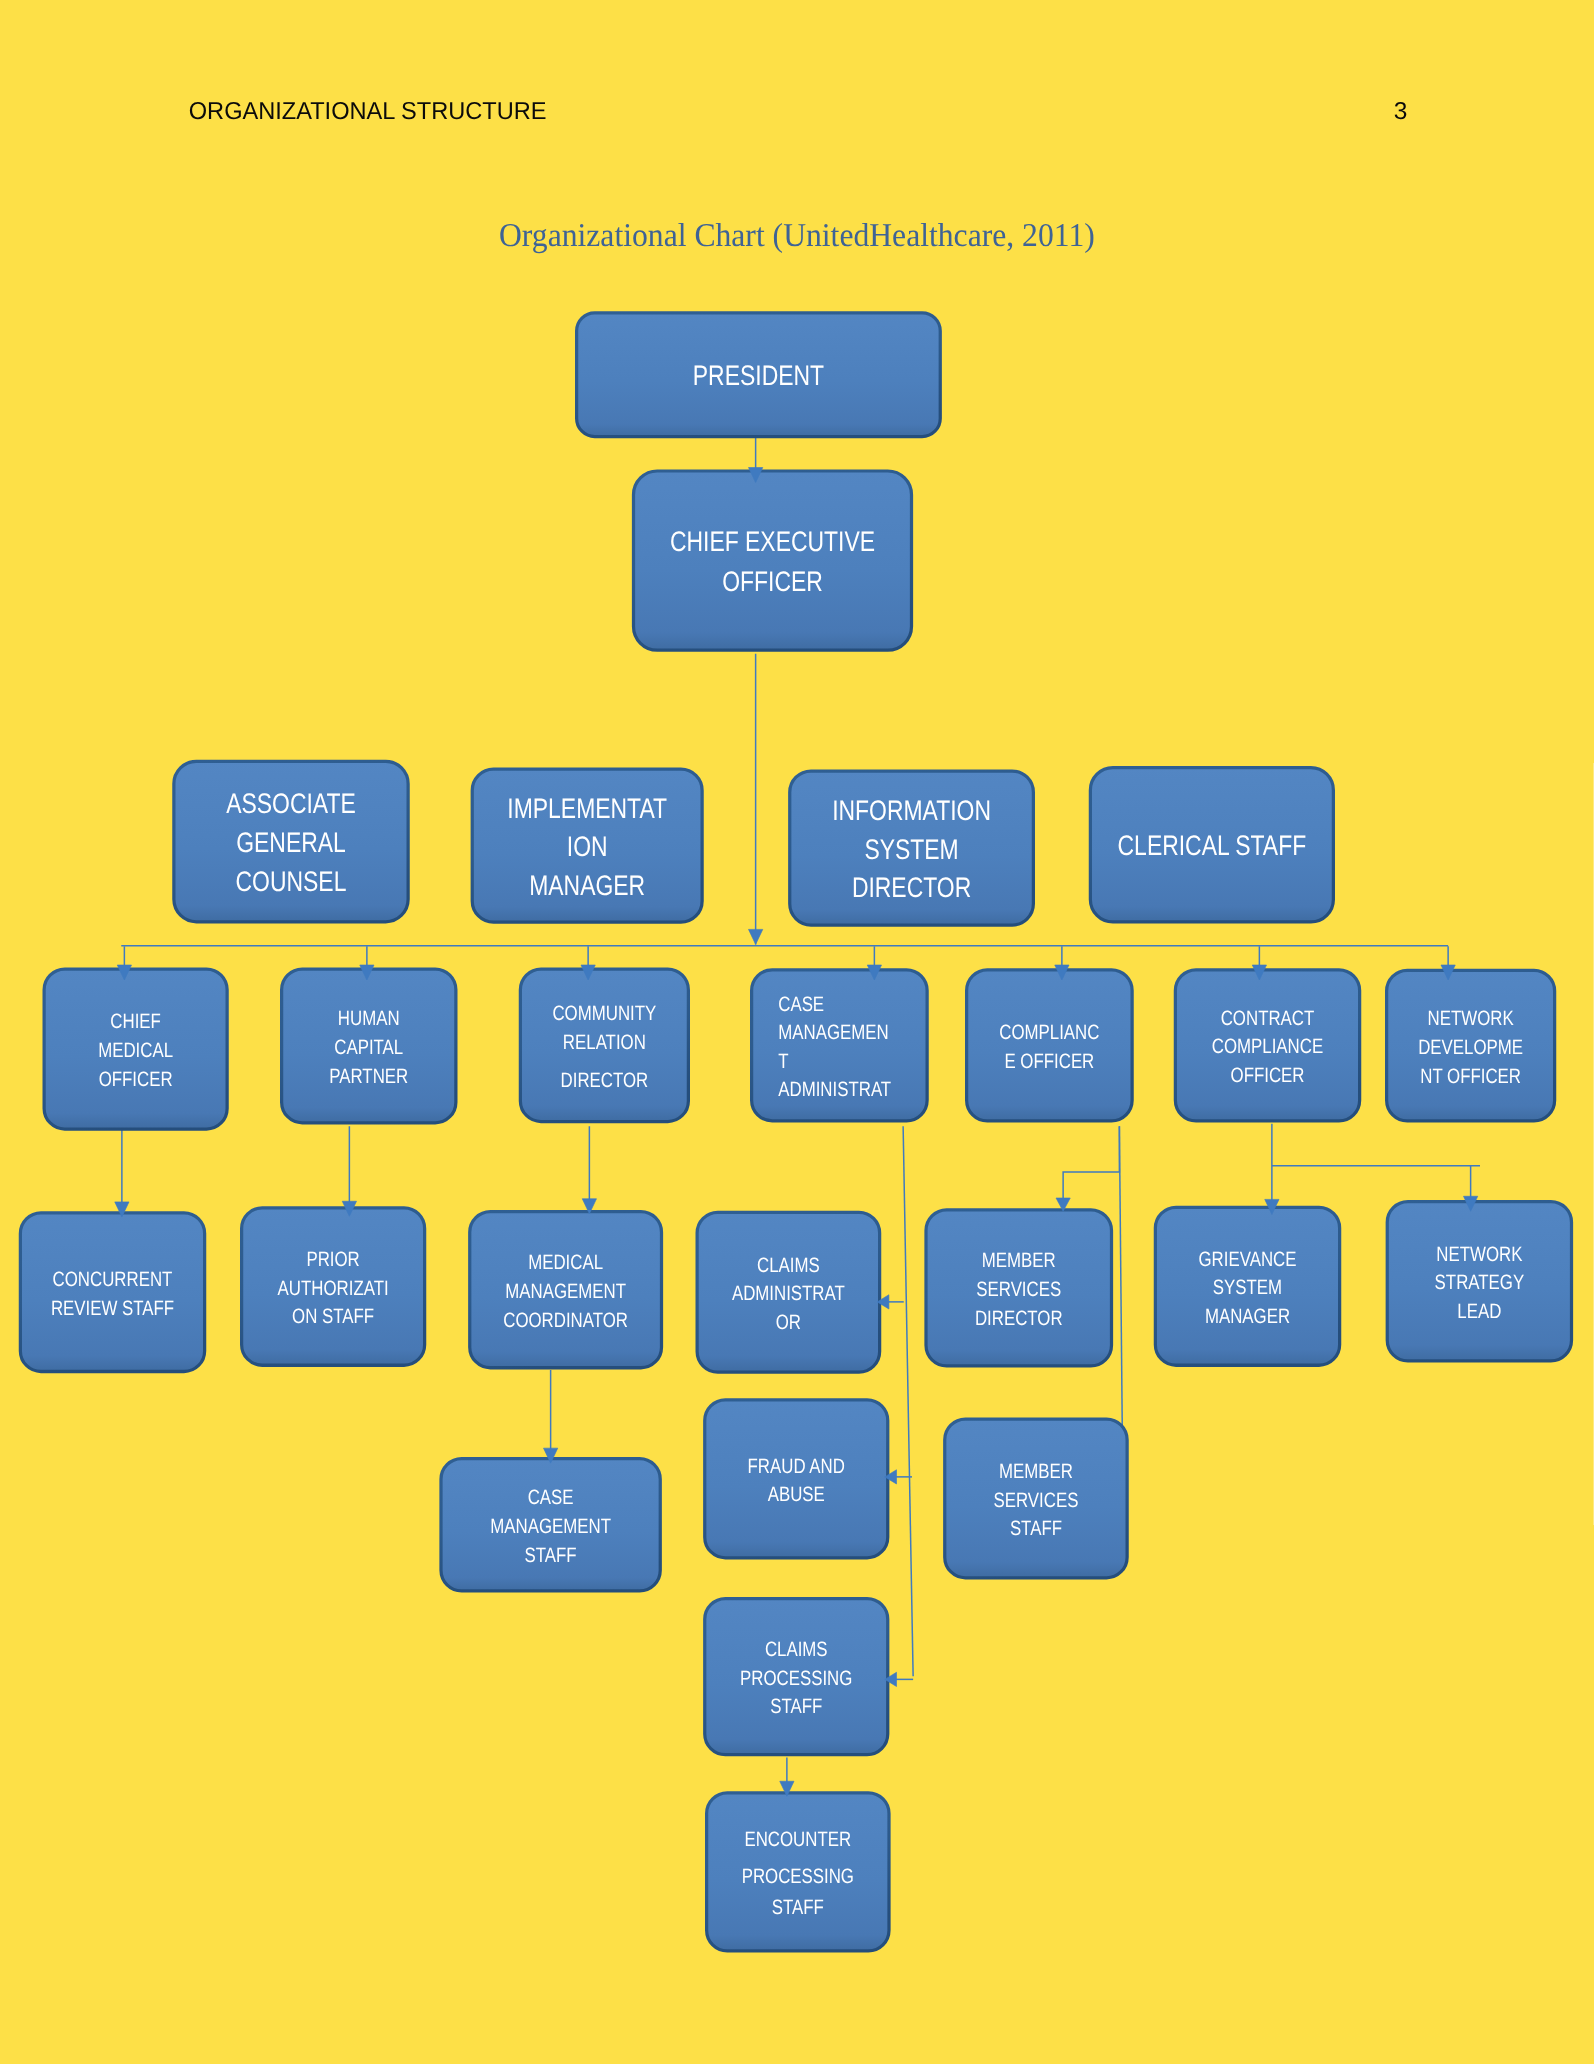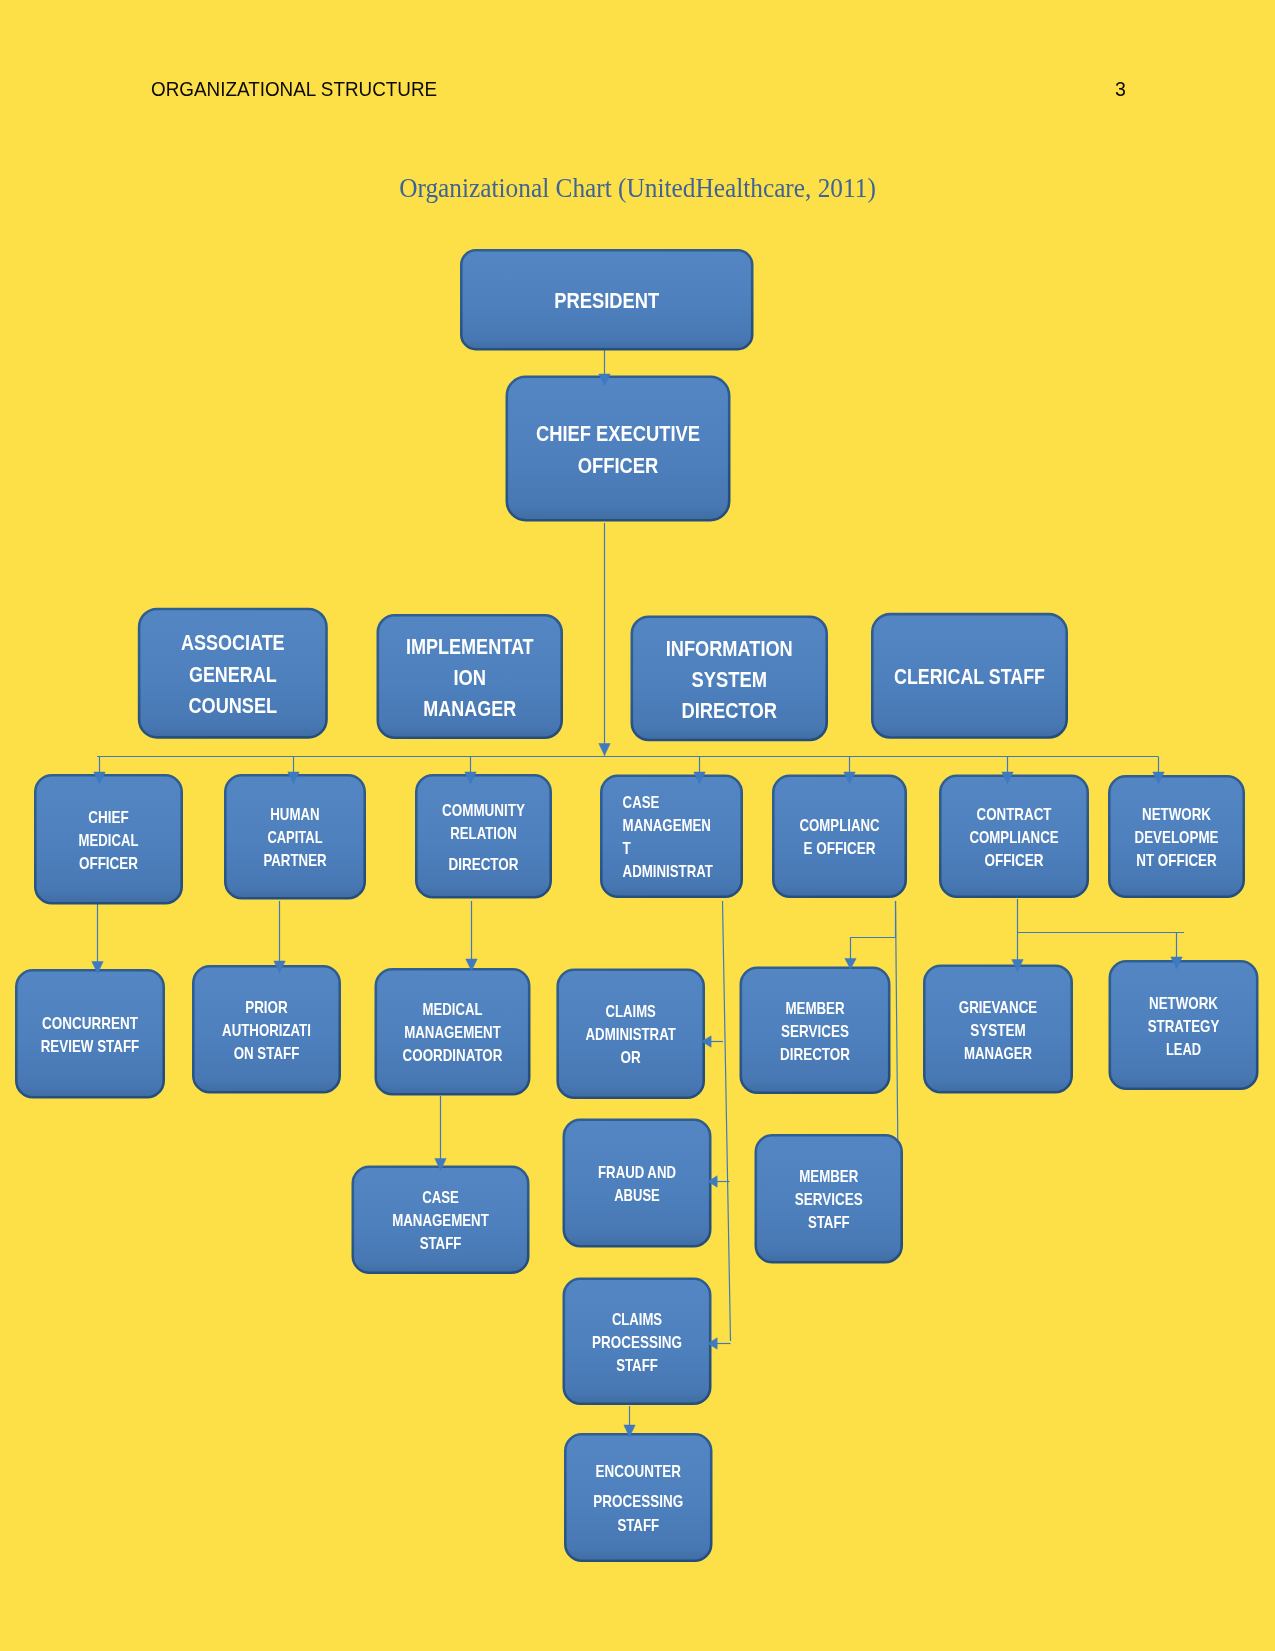--- a/index.html
+++ b/index.html
@@ -7,21 +7,21 @@
   body{width:1275px;height:1651px;background:#ffffff;
        font-family:"Liberation Sans",sans-serif;overflow:hidden;position:relative;}
   #page{position:absolute;left:0;top:0;width:1275px;height:1651px;background:#fde047;}
   .hdr{position:absolute;font-family:"Liberation Sans",sans-serif;font-size:19.6px;
        color:#0b0b0b;white-space:nowrap;transform-origin:left top;}
   #hdr-title{left:151px;top:77.5px;transform:scaleX(0.963);}
   #hdr-page{left:1115px;top:77.5px;}
   #chart-title{position:absolute;left:0;top:172.5px;width:1275px;text-align:center;
        font-family:"Liberation Serif",serif;font-size:26.6px;color:#3e6396;
        transform:scaleX(0.952);transform-origin:638px top;}
-  #svgwrap{position:absolute;left:0;top:0;width:1275px;height:1651px;font-weight:bold;}
+  #svgwrap{position:absolute;left:0;top:0;width:1275px;height:1651px;}
   svg{display:block;}
   text.bxt{font-family:"Liberation Sans",sans-serif;fill:#ffffff;}
 </style>
 </head>
 <body>
 
 <div id="page">
   <div class="hdr" id="hdr-title">ORGANIZATIONAL STRUCTURE</div>
   <div class="hdr" id="hdr-page">3</div>
   <div id="chart-title">Organizational Chart (UnitedHealthcare, 2011)</div>

